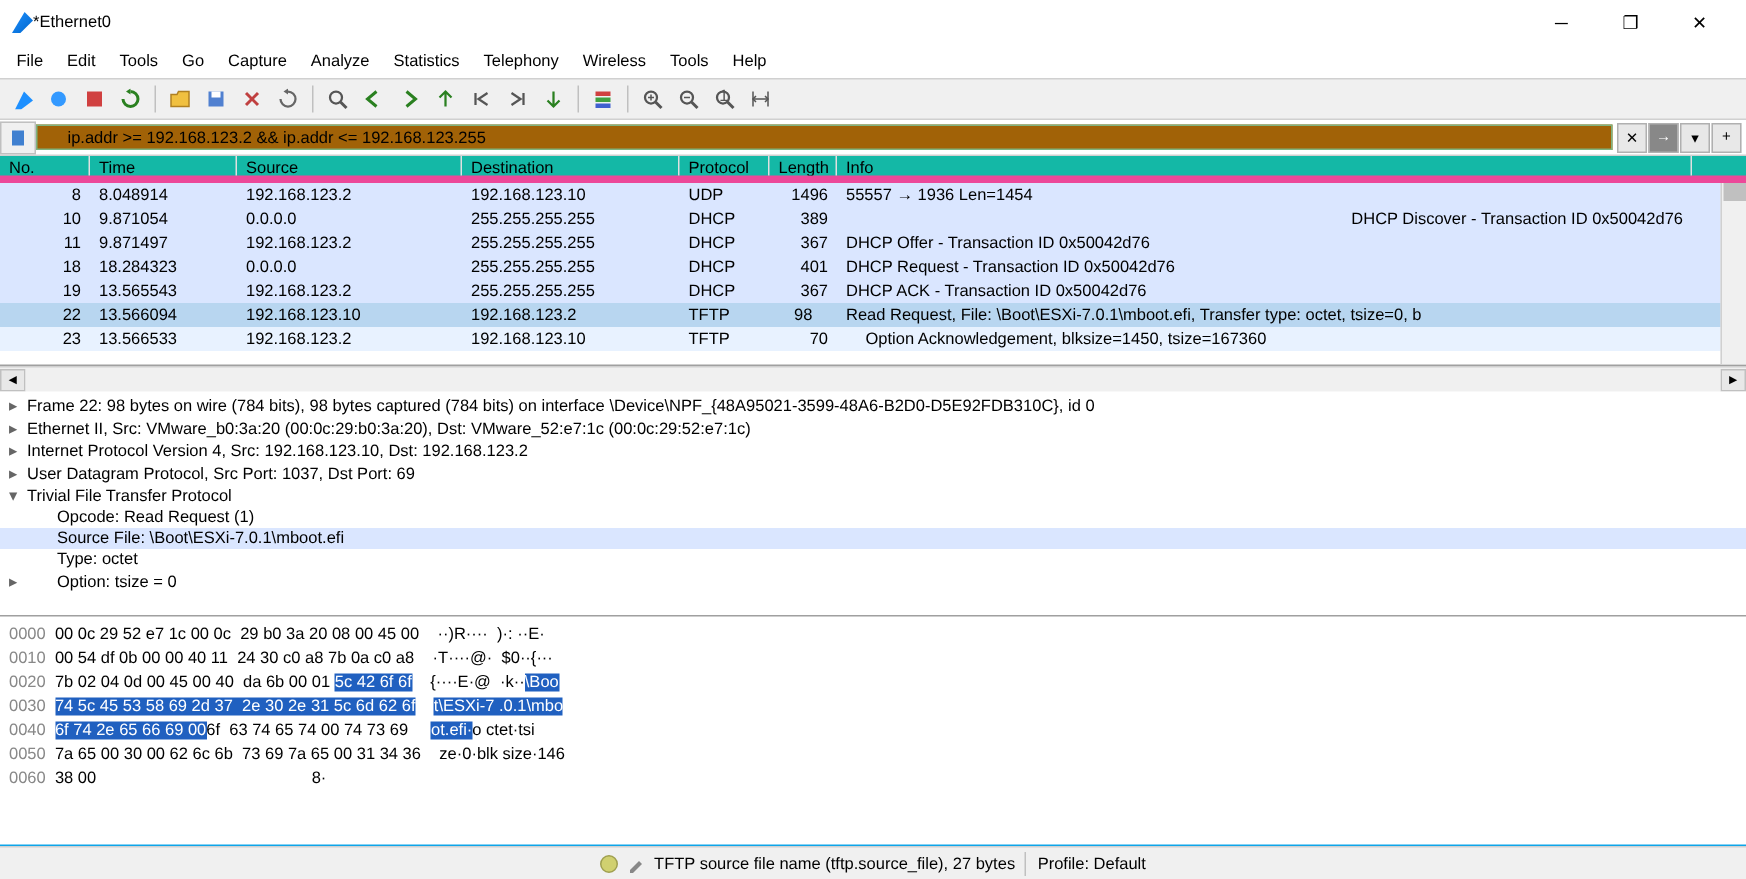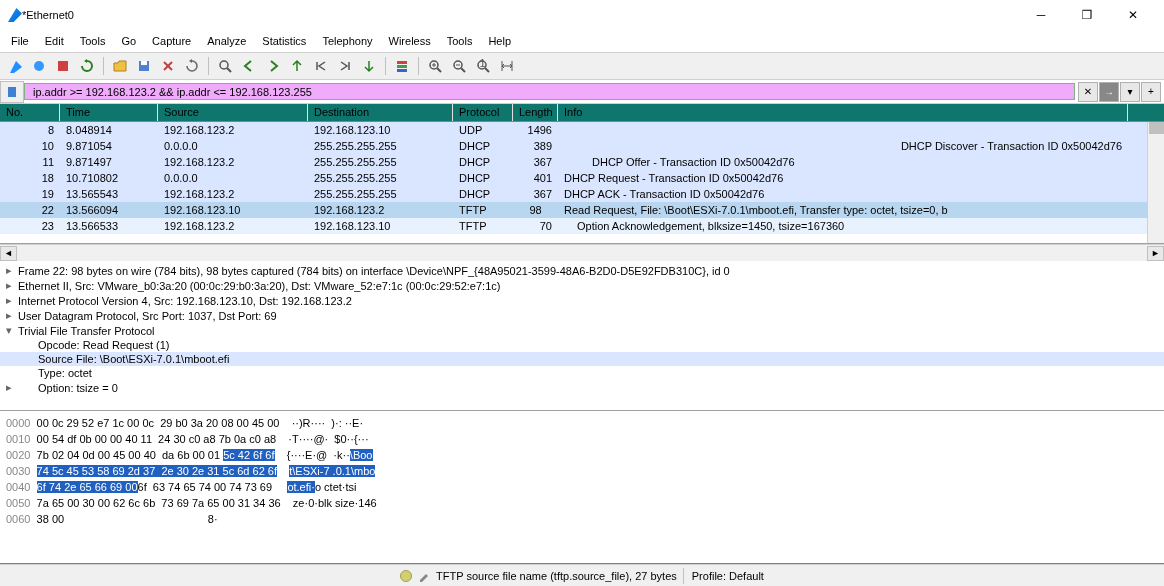--- a/index.html
+++ b/index.html
@@ -9,25 +9,25 @@
 .fin-icon{width:14px;height:14px;background:linear-gradient(135deg,#1e90ff,#0066cc);clip-path:polygon(0 100%,60% 0,100% 40%,40% 100%)}
 .win-controls{display:flex;gap:0}
 .win-btn{width:46px;height:30px;display:flex;align-items:center;justify-content:center;font-size:12px}
 .menu-bar{height:22px;background:#fff;display:flex;align-items:center;padding:0 4px;gap:2px}
 .menu-item{padding:2px 7px;cursor:default}
 .toolbar{height:28px;background:#f0f0f0;display:flex;align-items:center;padding:2px 4px;gap:2px;border-bottom:1px solid #d0d0d0;border-top:1px solid #d0d0d0}
 .tool-btn{width:22px;height:22px;display:flex;align-items:center;justify-content:center;border:1px solid transparent;border-radius:2px}
 .tool-sep{width:1px;height:18px;background:#c0c0c0;margin:0 3px}
 .filter-bar{height:24px;background:#fff;display:flex;align-items:center;border-bottom:1px solid #d0d0d0}
 .filter-icon{width:24px;height:22px;display:flex;align-items:center;justify-content:center;background:#f0f0f0;border:1px solid #c0c0c0}
-.filter-input{flex:1;height:17px;background:#f0abfc;border:1px solid #7fb37f;padding:0 8px;font-family:inherit;outline:none}
+.filter-input{flex:1;height:17px;background:#a16207;border:1px solid #7fb37f;padding:0 20px;font-family:inherit;outline:none}
 .filter-btns{display:flex;align-items:center;gap:1px;padding:0 3px}
 .filter-btn{width:20px;height:20px;display:flex;align-items:center;justify-content:center;background:#e8e8e8;border:1px solid #b0b0b0;font-size:10px}
 .packet-list{flex:0 0 140px;background:#fff;overflow:hidden;position:relative;border-bottom:1px solid #a0a0a0}
-.list-header{height:18px;background:#0f766e;display:flex;border-bottom:1px solid #ec4899}
+.list-header{height:18px;background:#14b8a6;display:flex;border-bottom:5px solid #ec4899}
 .col-h{padding:2px 6px;border-right:1px solid #e0e0e0;white-space:nowrap;overflow:hidden}
 .list-body{overflow:auto;height:calc(100% - 18px)}
 .pkt-row{display:flex;height:16px;align-items:center;font-family:Consolas,monospace;font-size:11.5px}
 .pkt-row.udp{background:#dae6ff}
 .pkt-row.dhcp{background:#dae6ff}
 .pkt-row.tftp{background:#e8f2ff}
 .pkt-row.selected{background:#b8d6f0}
 .cell{padding:0 6px;white-space:nowrap;overflow:hidden}
 .hscroll{height:17px;background:#f0f0f0;display:flex;align-items:center;border-top:1px solid #d0d0d0}
 .hscroll-btn{width:17px;height:15px;background:#e8e8e8;border:1px solid #c0c0c0;display:flex;align-items:center;justify-content:center;font-size:9px}
@@ -229,42 +229,43 @@
       <div class="col-h" style="width: 570px;">Info</div>
     </div>
   <div class="list-body" id="list-body">
       <div class="pkt-row udp">
         <div class="cell" style="width: 60px; text-align: right;">8</div>
         <div class="cell" style="width: 98px;">8.048914</div>
         <div class="cell" style="width: 150px;">192.168.123.2</div>
         <div class="cell" style="width: 145px;">192.168.123.10</div>
         <div class="cell" style="width: 60px;">UDP</div>
         <div class="cell" style="width: 45px; text-align: right;">1496</div>
+        <div class="cell" style="width: 570px;">55557 → 1936 Len=1454</div>
       </div>
       <div class="pkt-row dhcp">
         <div class="cell" style="width: 60px; text-align: right;">10</div>
         <div class="cell" style="width: 98px;">9.871054</div>
         <div class="cell" style="width: 150px;">0.0.0.0</div>
         <div class="cell" style="width: 145px;">255.255.255.255</div>
         <div class="cell" style="width: 60px;">DHCP</div>
         <div class="cell" style="width: 45px; text-align: right;">389</div>
         <div class="cell" style="width: 570px; text-align: right;">DHCP Discover - Transaction ID 0x50042d76</div>
       </div>
       <div class="pkt-row dhcp">
         <div class="cell" style="width: 60px; text-align: right;">11</div>
         <div class="cell" style="width: 98px;">9.871497</div>
         <div class="cell" style="width: 150px;">192.168.123.2</div>
         <div class="cell" style="width: 145px;">255.255.255.255</div>
         <div class="cell" style="width: 60px;">DHCP</div>
         <div class="cell" style="width: 45px; text-align: right;">367</div>
-        <div class="cell" style="width: 570px; margin-left: 28px;">DHCP Offer    - Transaction ID 0x50042d76</div>
+        <div class="cell" style="width: 570px;">DHCP Offer    - Transaction ID 0x50042d76</div>
       </div>
       <div class="pkt-row dhcp">
         <div class="cell" style="width: 60px; text-align: right;">18</div>
-        <div class="cell" style="width: 98px;">10.710802</div>
+        <div class="cell" style="width: 98px;">18.284323</div>
         <div class="cell" style="width: 150px;">0.0.0.0</div>
         <div class="cell" style="width: 145px;">255.255.255.255</div>
         <div class="cell" style="width: 60px;">DHCP</div>
         <div class="cell" style="width: 45px; text-align: right;">401</div>
         <div class="cell" style="width: 570px;">DHCP Request  - Transaction ID 0x50042d76</div>
       </div>
       <div class="pkt-row dhcp">
         <div class="cell" style="width: 60px; text-align: right;">19</div>
         <div class="cell" style="width: 98px;">13.565543</div>
         <div class="cell" style="width: 150px;">192.168.123.2</div>

